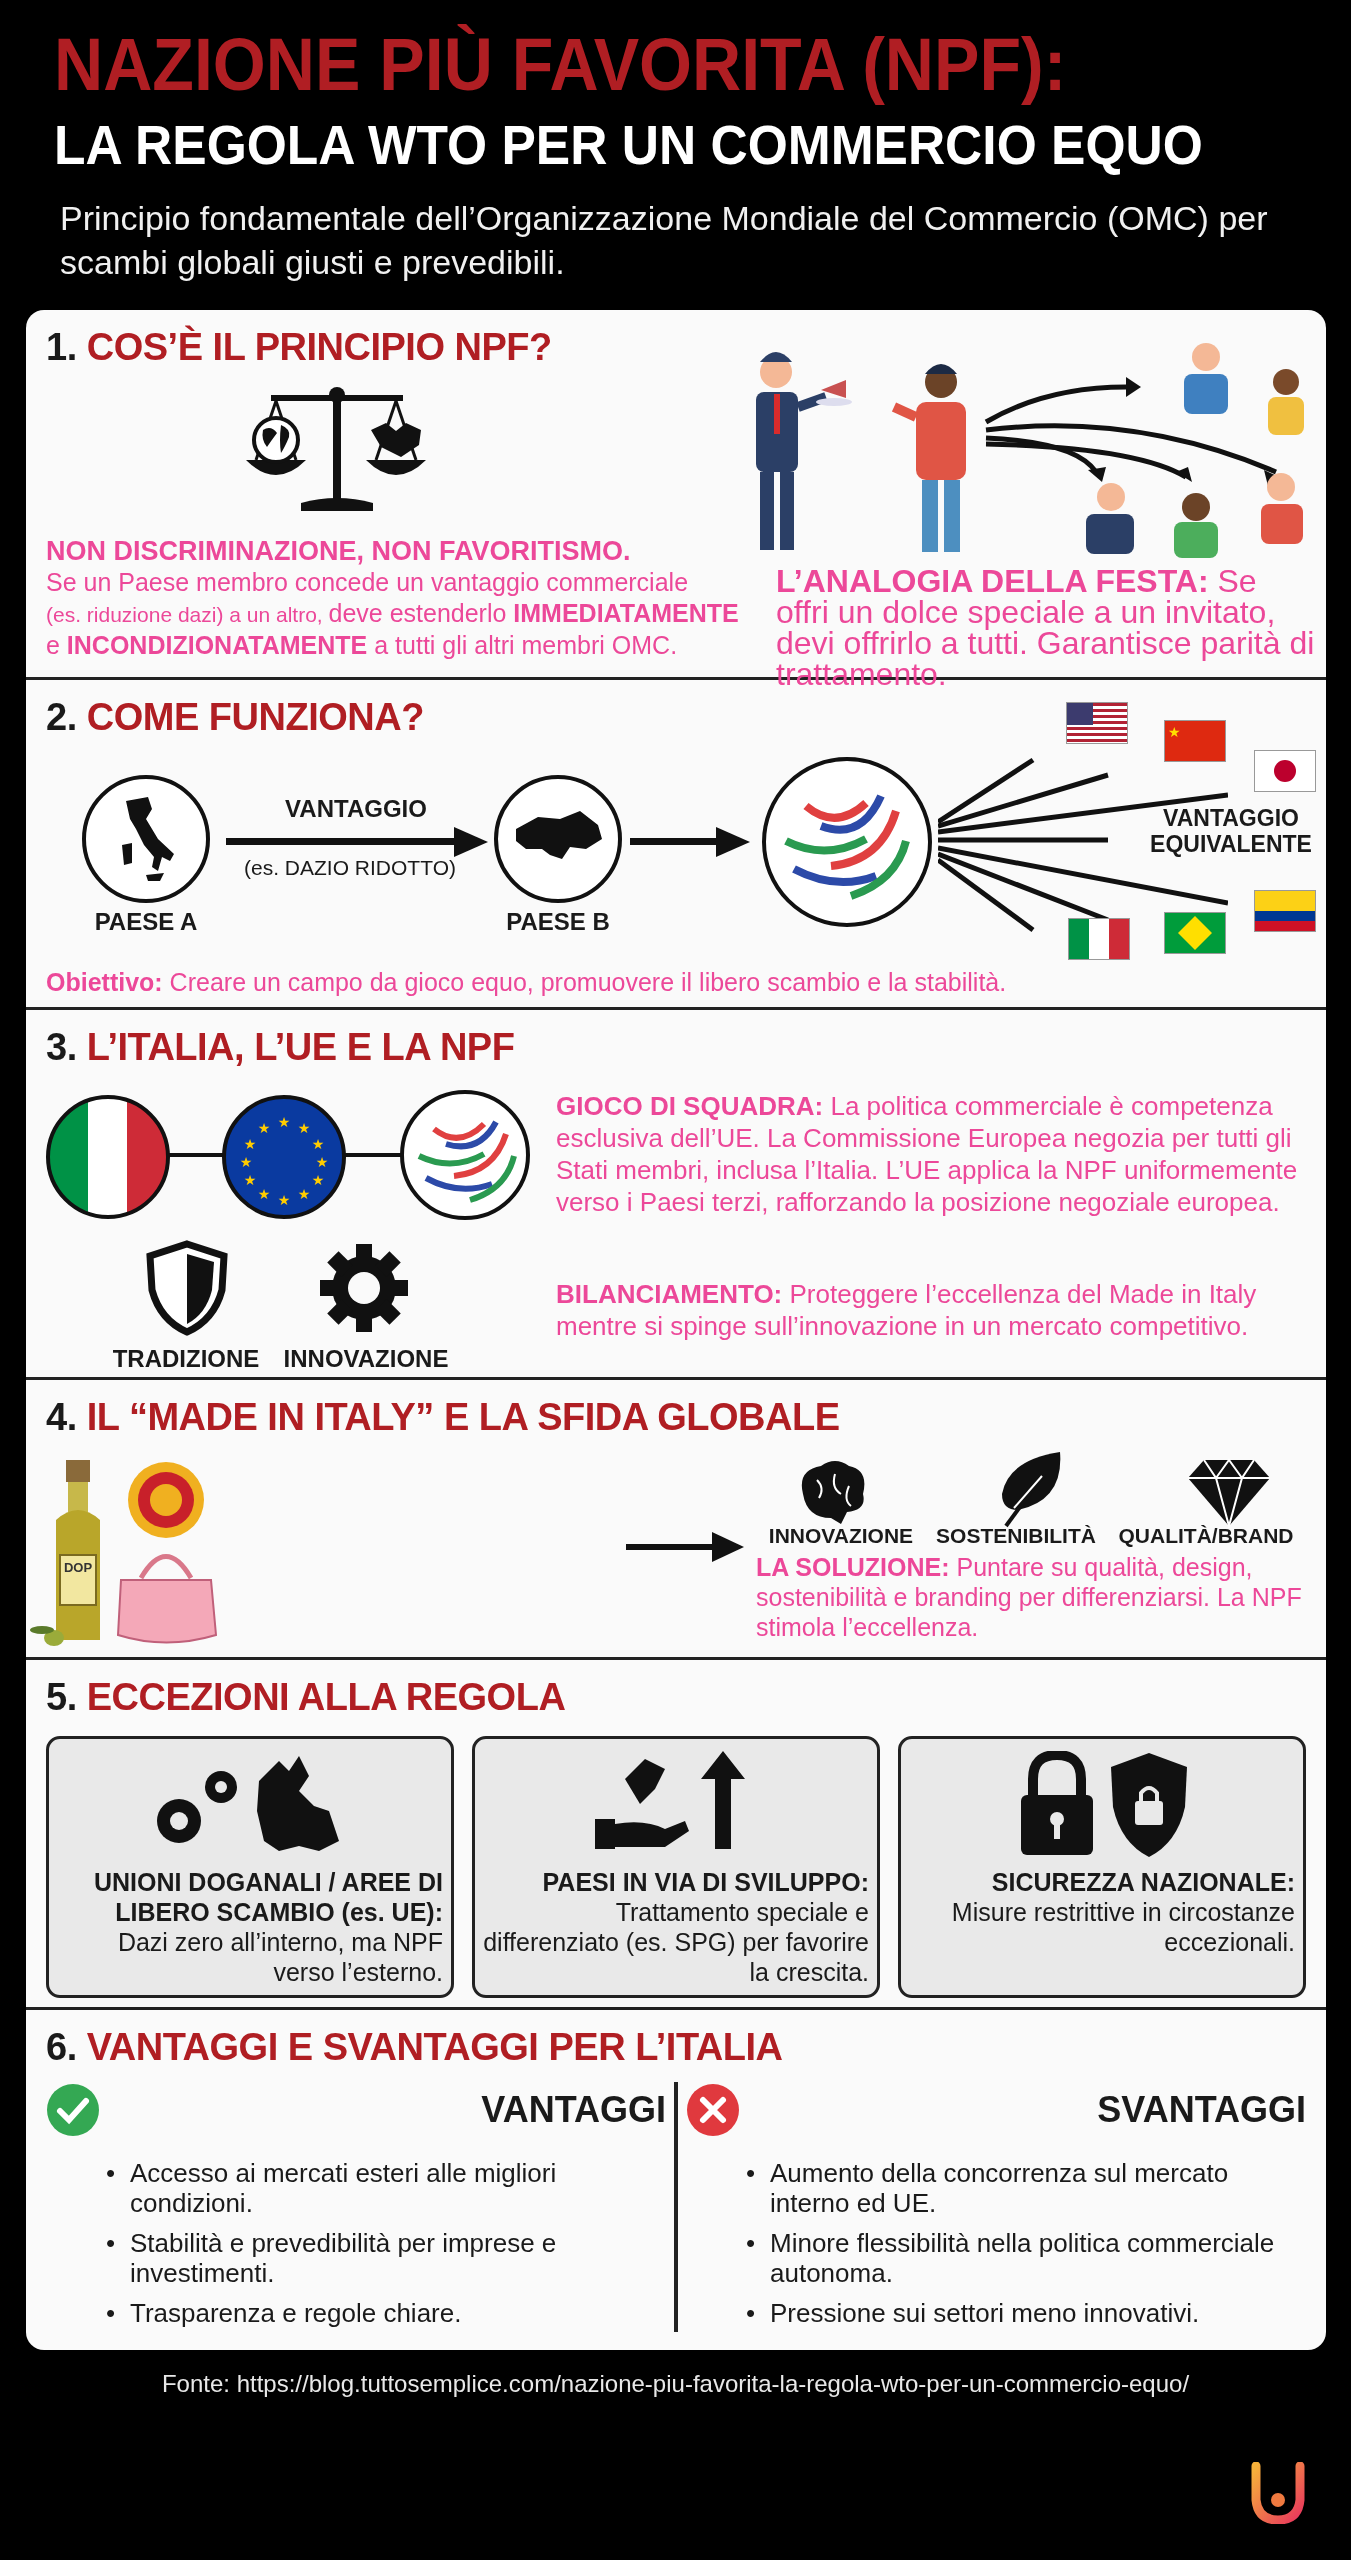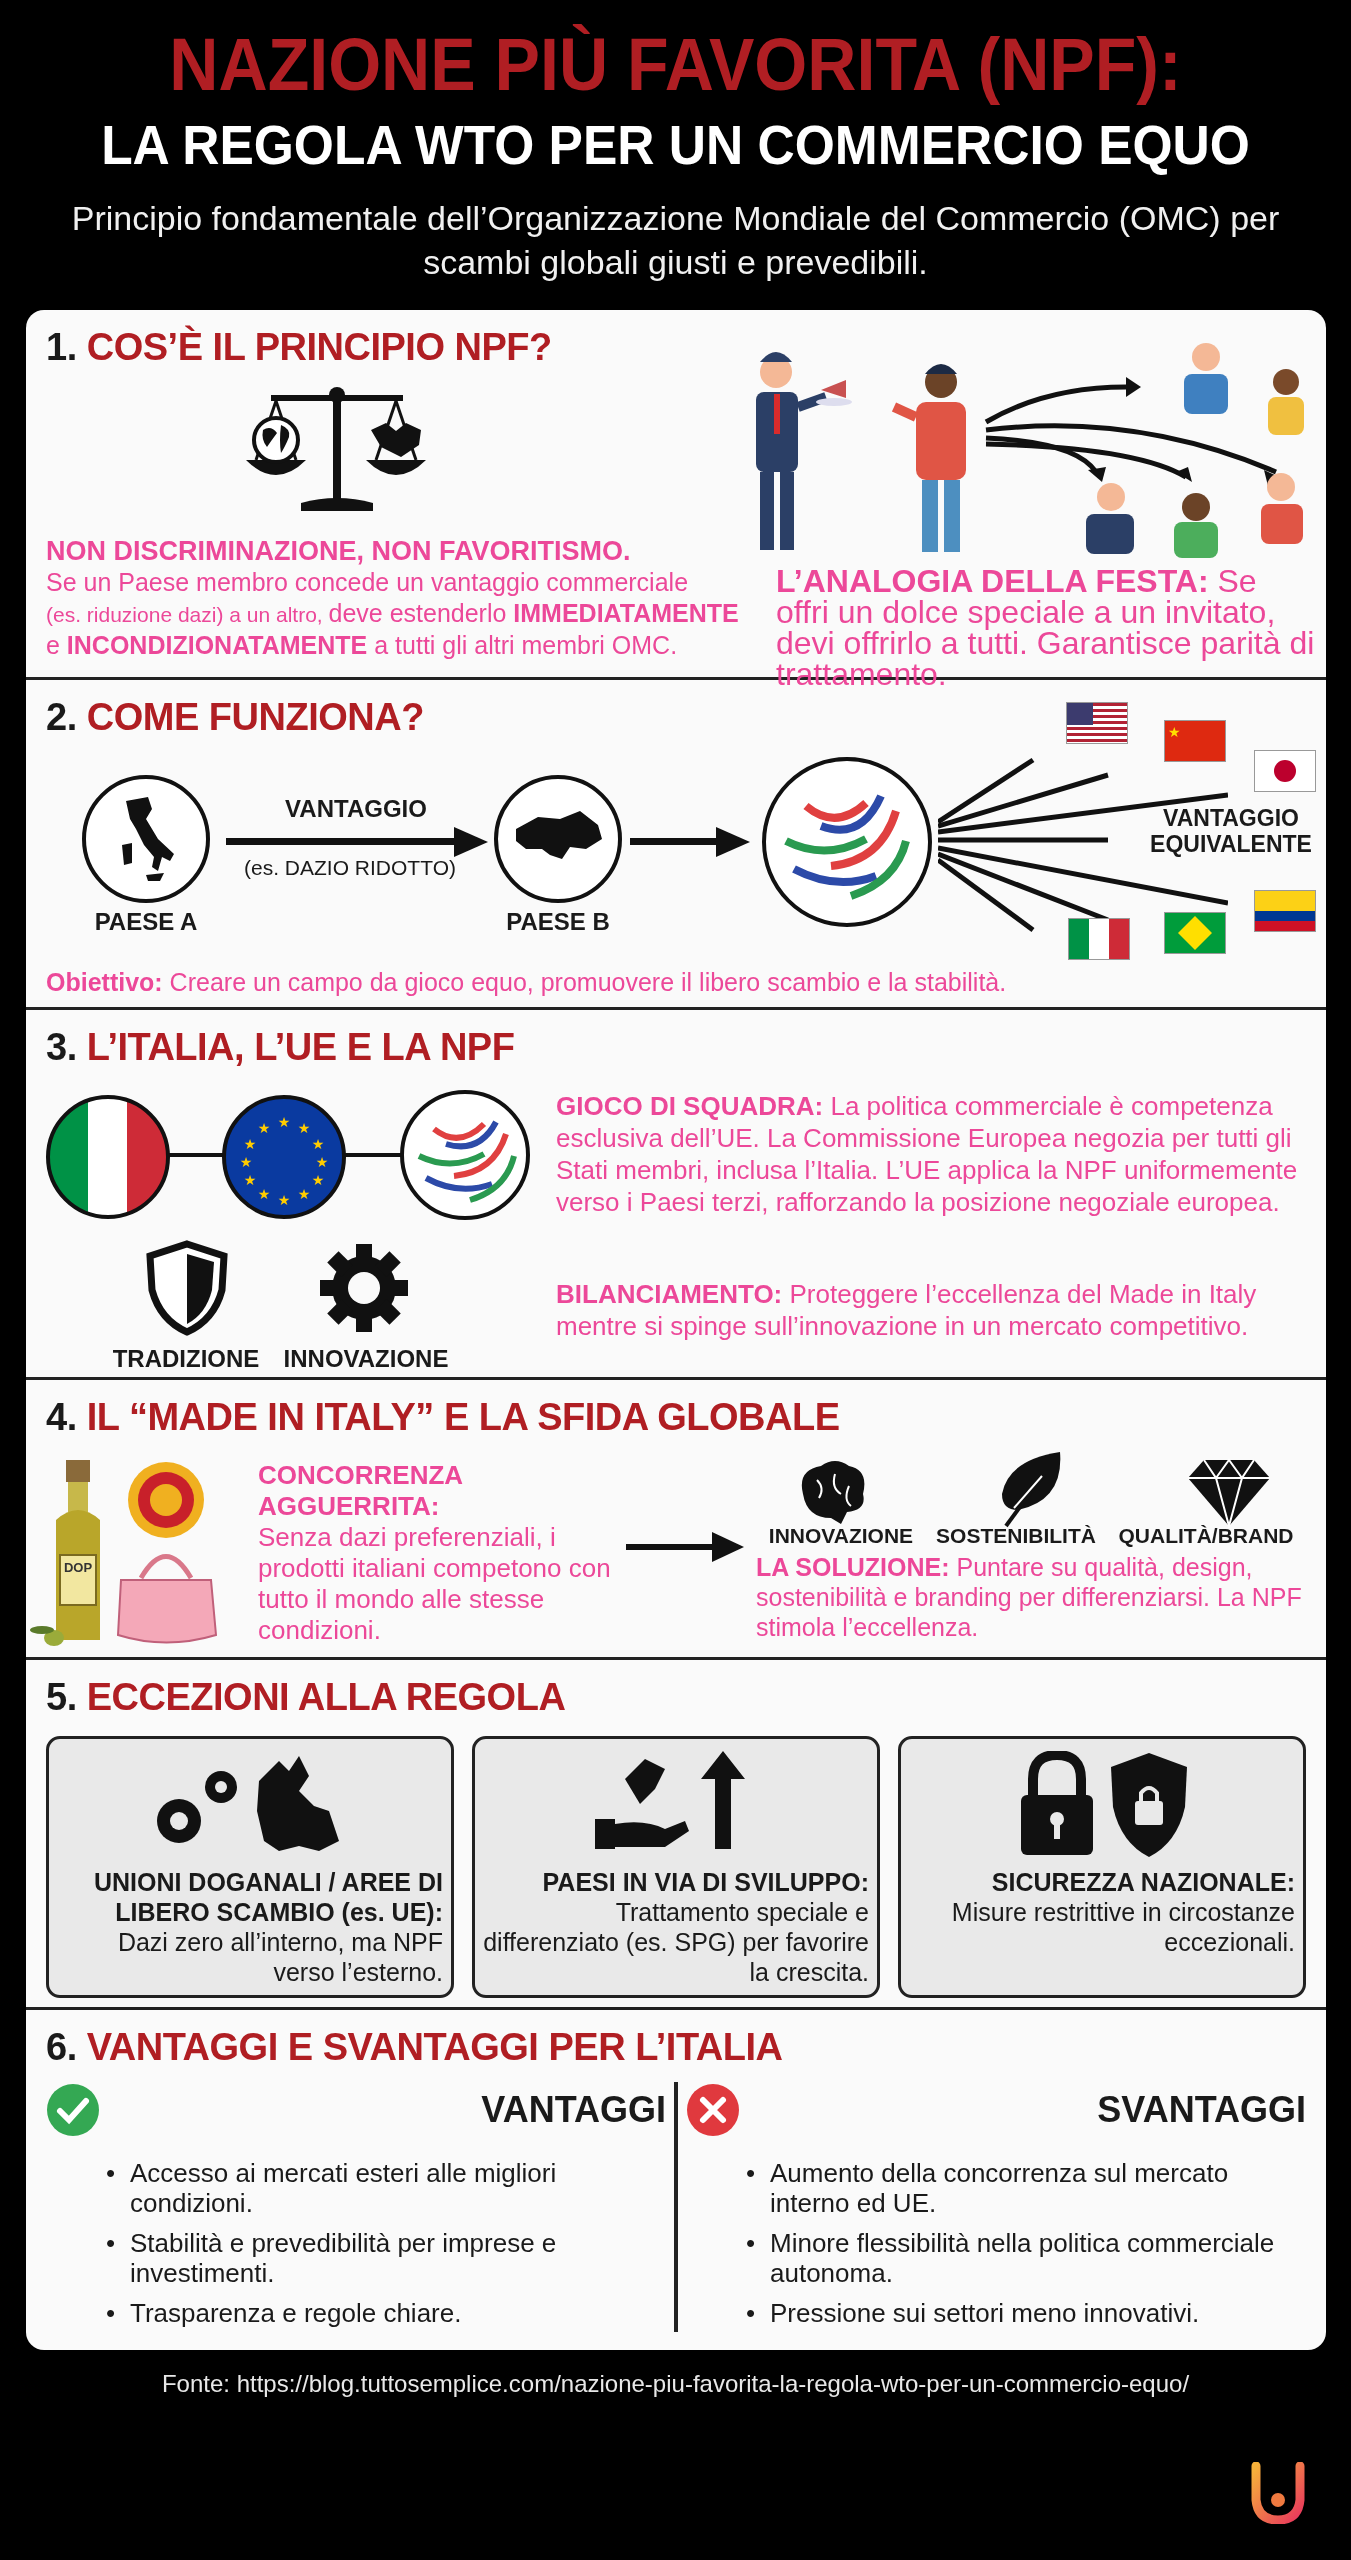--- a/index.html
+++ b/index.html
@@ -1,19 +1,19 @@
 <!DOCTYPE html>
 <html><head>
 <meta charset="utf-8">
 <style>
   * { box-sizing: border-box; margin: 0; padding: 0; }
   html, body { background: #000; }
   body { width: 1351px; height: 2560px; position: relative; overflow: hidden; font-family: "Liberation Sans", "DejaVu Sans", sans-serif; color: #1a1a1a; }
 
-  .header { position: absolute; left: 0; top: 0; width: 1351px; height: 310px; text-align: center; padding-left: 16px; }
+  .header { position: absolute; left: 0; top: 0; width: 1351px; height: 310px; text-align: left; padding-left: 16px; }
   .title-1 { position: absolute; left: 0; width: 100%; top: 22px; font-size: 74px; font-weight: bold; color: #b01e23; letter-spacing: 0px; transform: scaleX(0.92); }
   .title-2 { position: absolute; left: 0; width: 100%; top: 112px; font-size: 56px; font-weight: bold; color: #fff; transform: scaleX(0.92); }
   .subtitle { position: absolute; left: 60px; width: 1231px; top: 196px; font-size: 34px; color: #f0f0f0; line-height: 44px; }
 
   .card { position: absolute; left: 26px; width: 1300px; top: 310px; height: 2040px; background: #fafafa; border-radius: 18px; }
   .section { position: absolute; left: 26px; width: 1300px; border-bottom: 3px solid #222; }
   .sec-title { position: absolute; left: 20px; top: 16px; font-size: 38px; font-weight: bold; letter-spacing: -0.5px; }
   .sec-title .num { color: #1a1a1a; }
   .sec-title .txt { color: #b01e23; }
 
@@ -290,24 +290,20 @@
     <g>
         <circle cx="140" cy="40" r="38" fill="#f0b020"></circle>
         <circle cx="140" cy="40" r="28" fill="#c8202a"></circle>
         <circle cx="140" cy="40" r="16" fill="#f0b020"></circle>
       </g>
     <g>
         <path d="M115 118 Q140 75 165 118" stroke="#d9788a" stroke-width="5" fill="none"></path>
         <path d="M95 120 L185 120 L190 175 Q140 190 92 175 Z" fill="#f4a8b8" stroke="#c0607a" stroke-width="2"></path>
       </g>
   </svg>
-  <div class="txt-block" style="left:232px;top:80px;width:380px;font-size:26px;line-height:31px;">
-    <div class="bold">CONCORRENZA AGGUERRITA:</div>
-    <div>Senza dazi preferenziali, i prodotti italiani competono con tutto il mondo alle stesse condizioni.</div>
-  </div>
   <svg style="position:absolute;left:600px;top:152px" width="120" height="30">
       <rect x="0" y="12" width="90" height="6" fill="#111"></rect>
       <path d="M86 0 L118 15 L86 30 Z" fill="#111"></path>
     </svg>
   <svg style="position:absolute;left:765px;top:78px" width="80" height="70" viewBox="0 0 80 70">
       <path d="M12 36 Q6 12 30 8 Q44 -2 58 8 Q78 12 72 36 Q76 52 56 54 L50 66 L40 60 Q16 60 12 36 Z" fill="#111"></path>
       <path d="M26 22 Q34 30 28 40 M44 16 Q40 30 50 36 M58 28 Q52 42 60 48" stroke="#fff" stroke-width="2" fill="none"></path>
     </svg>
   <svg style="position:absolute;left:968px;top:70px" width="72" height="80" viewBox="0 0 72 80">
       <path d="M66 2 Q70 50 24 60 Q8 60 8 44 Q14 10 66 2 Z" fill="#111"></path>

